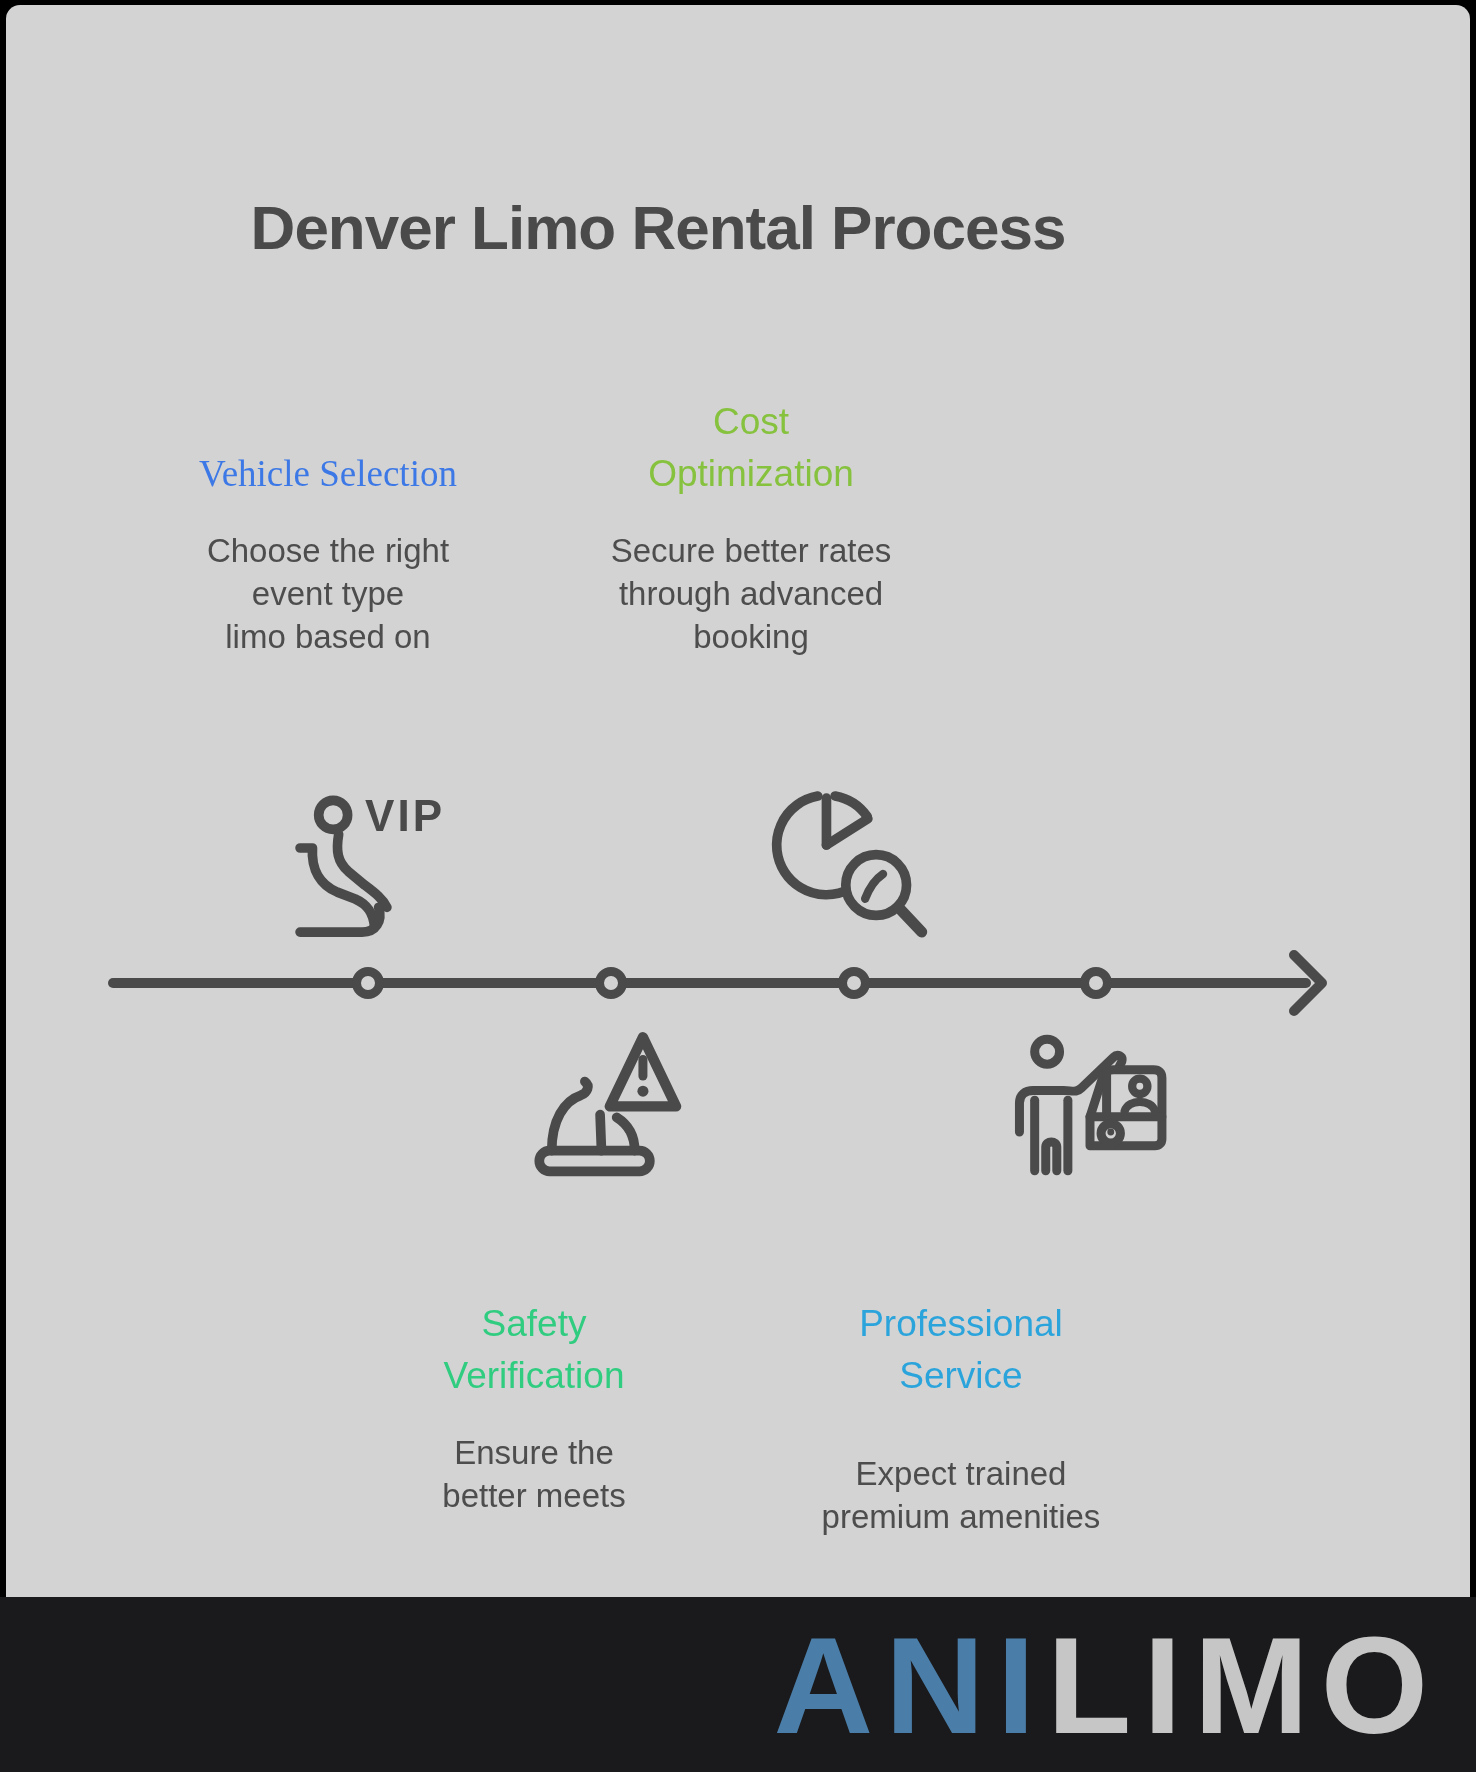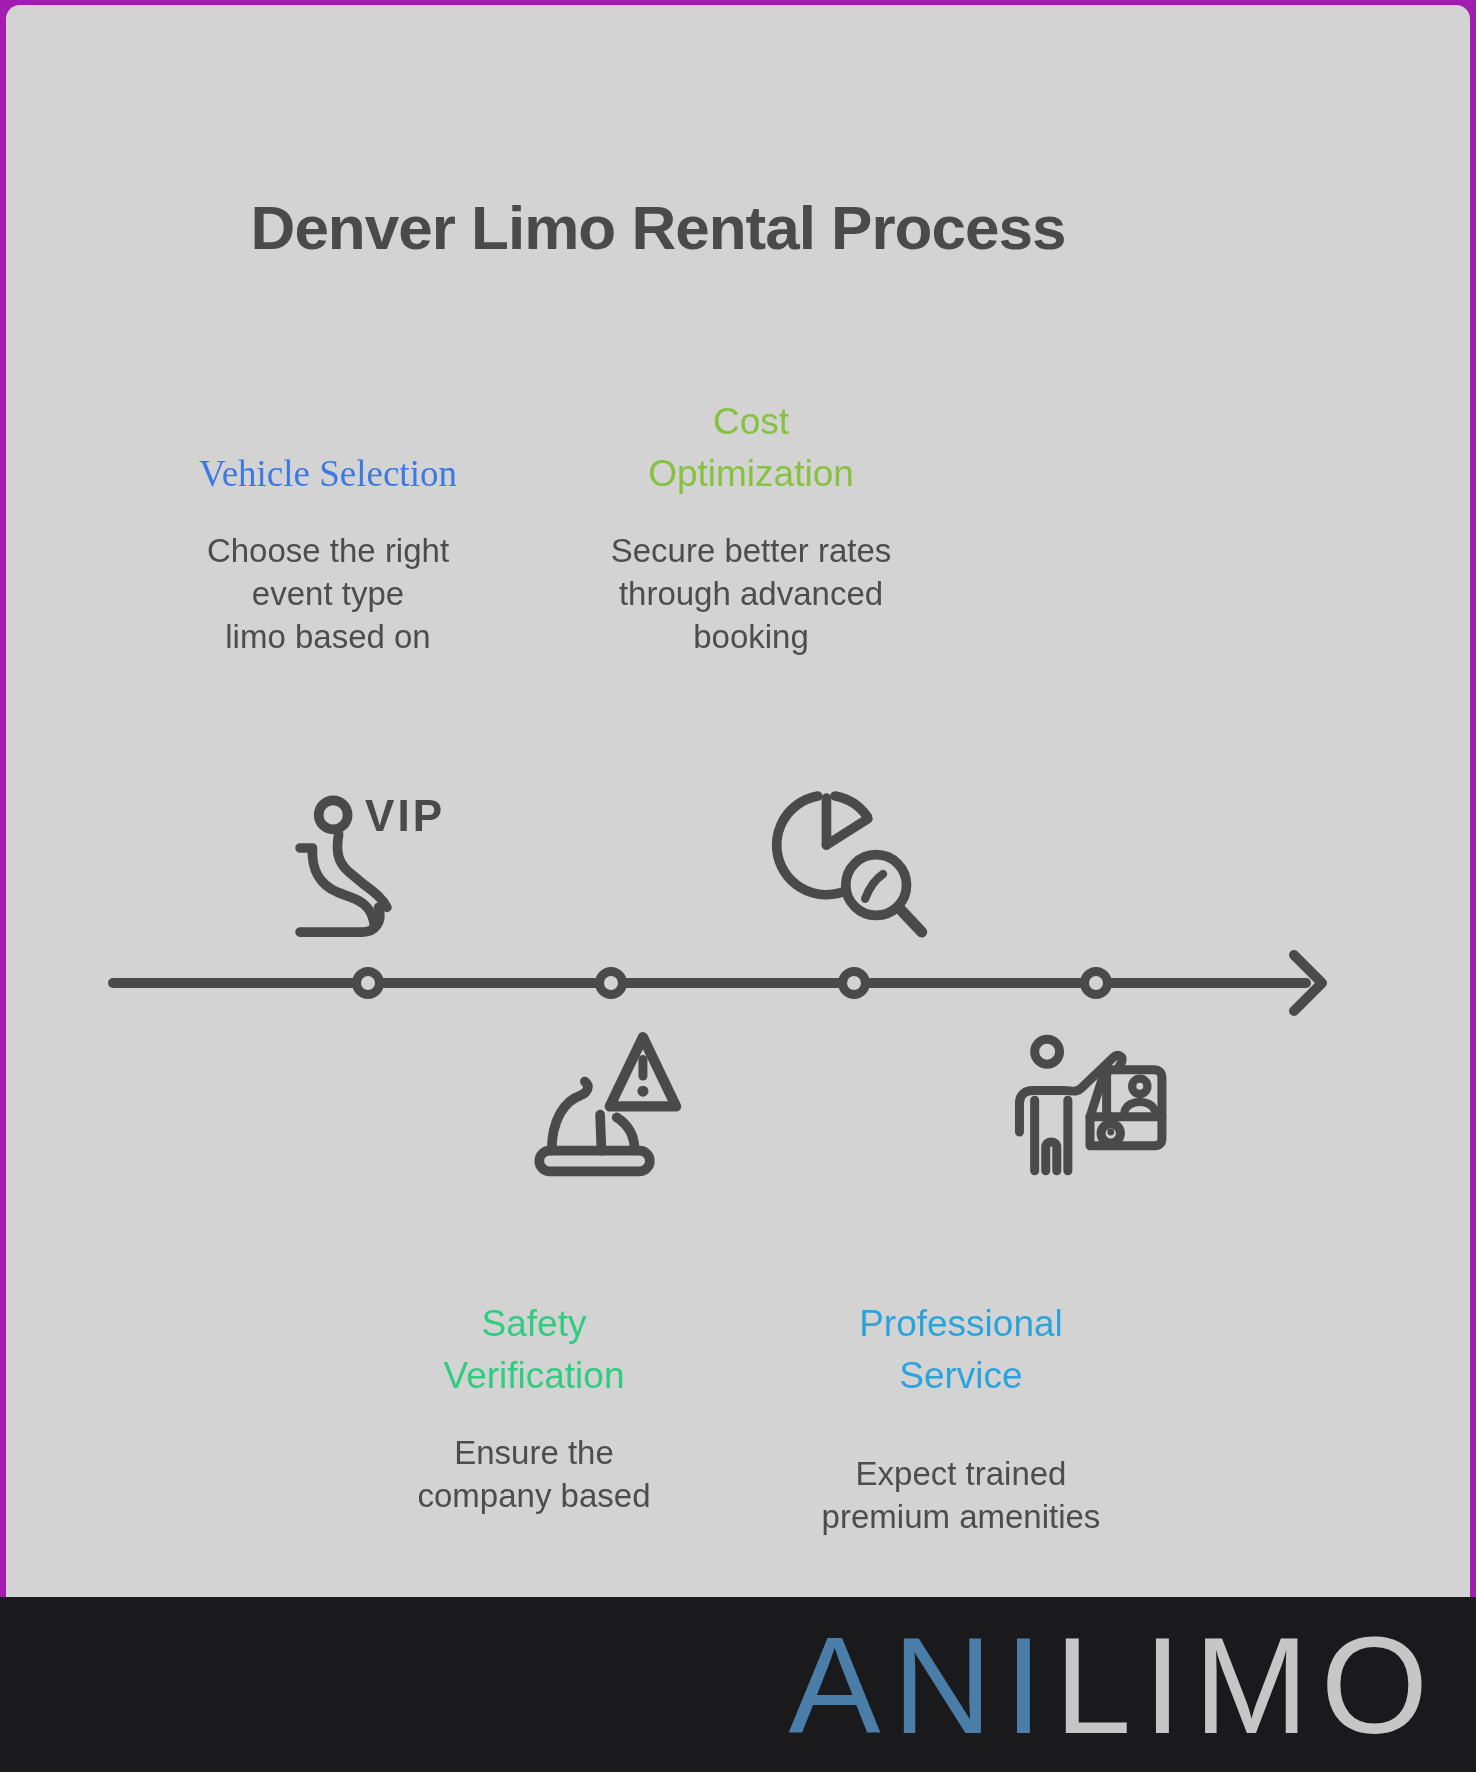--- a/index.html
+++ b/index.html
@@ -1,16 +1,16 @@
 <!DOCTYPE html>
 <html><head>
 <meta charset="utf-8">
 <style>
   html,body{margin:0;padding:0;background:#f8fafa;}
-  .canvas{position:relative;width:1476px;height:1772px;background:#a21caf;overflow:hidden;
+  .canvas{position:relative;width:1476px;height:1772px;background:#000000;overflow:hidden;
           font-family:"Liberation Sans",sans-serif;color:#4a4a4a;}
   .panel{position:absolute;left:6px;top:5px;width:1464px;height:1592px;background:#d3d3d3;
          border-radius:14px 14px 0 0;}
   .title{position:absolute;left:52px;top:188px;width:1200px;margin:0;text-align:center;
          font-size:62px;line-height:70px;font-weight:700;letter-spacing:-1px;color:#4a4a4a;}
   .step-title{position:absolute;width:440px;text-align:center;font-size:37px;line-height:52px;}
   .t1{left:102px;top:443px;color:#3c78e6;font-family:Liberation Serif, serif;}
   .t2{left:525px;top:391px;color:#86c23e;}
   .t3{left:308px;top:1293px;color:#30cc80;}
   .t4{left:735px;top:1293px;color:#2ba4dc;}
@@ -25,21 +25,21 @@
   .vip-text{position:absolute;right:0;top:-6px;font-size:44px;font-weight:800;
             letter-spacing:3px;color:#4a4a4a;}
   .icon-pie{left:768px;top:783px;width:156px;height:154px;}
   .icon-hat{left:525px;top:1025px;width:152px;height:150px;}
   .icon-car{left:1005px;top:1026px;width:158px;height:148px;}
   .timeline{position:absolute;left:95px;top:943px;width:1245px;height:70px;}
   .stroke{fill:none;stroke:#4a4a4a;stroke-linecap:round;stroke-linejoin:round;}
   .footer{position:absolute;left:0;top:1597px;width:1476px;height:175px;background:#1a1a1c;
           display:flex;align-items:center;justify-content:flex-end;box-sizing:border-box;
           padding-right:36px;}
-  .logo{font-size:138px;font-weight:400;letter-spacing:12px;line-height:1;white-space:nowrap;text-align:center;}
+  .logo{font-size:138px;font-weight:700;letter-spacing:12px;line-height:1;white-space:nowrap;text-align:center;}
   .logo-ani{color:#4a7da8;}
   .logo-limo{color:#c6c6c6;}
 </style>
 </head>
 <body>
 
 <div class="canvas">
   <div class="panel">
 
     <h1 class="title">Denver Limo Rental Process</h1>
@@ -62,21 +62,21 @@
       <div>through advanced</div>
       <div>booking</div>
     </div>
 
     <div class="step-title t3">
       <div>Safety</div>
       <div>Verification</div>
     </div>
     <div class="step-desc d3">
       <div>Ensure the</div>
-      <div>company based</div>
+      <div>better meets</div>
     </div>
 
     <div class="step-title t4">
       <div>Professional</div>
       <div>Service</div>
     </div>
     <div class="step-desc d4">
       <div>Expect trained</div>
       <div>premium amenities</div>
     </div>

